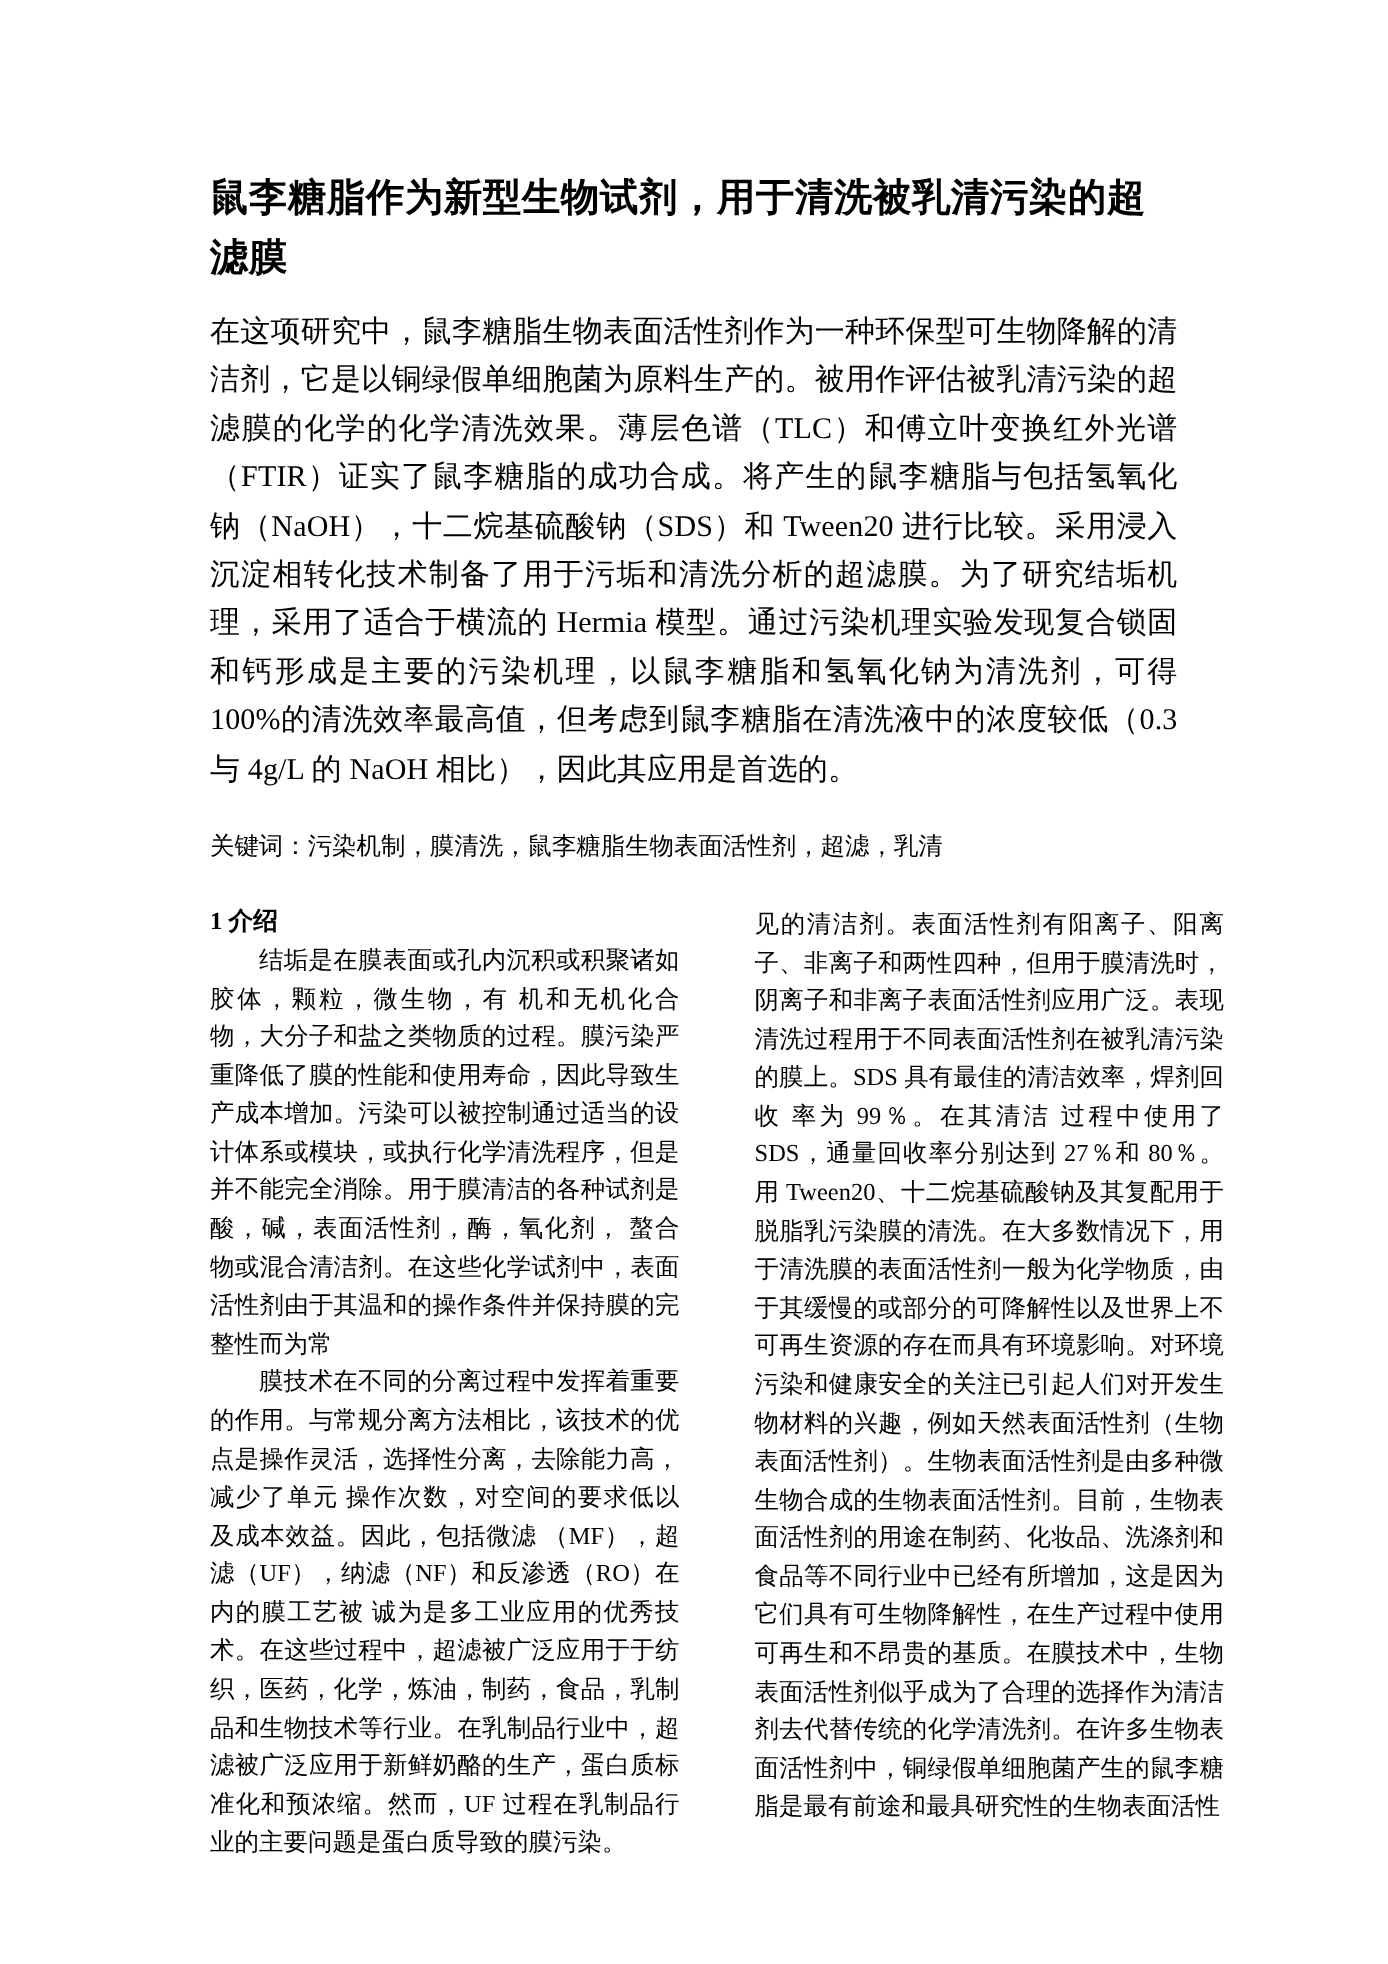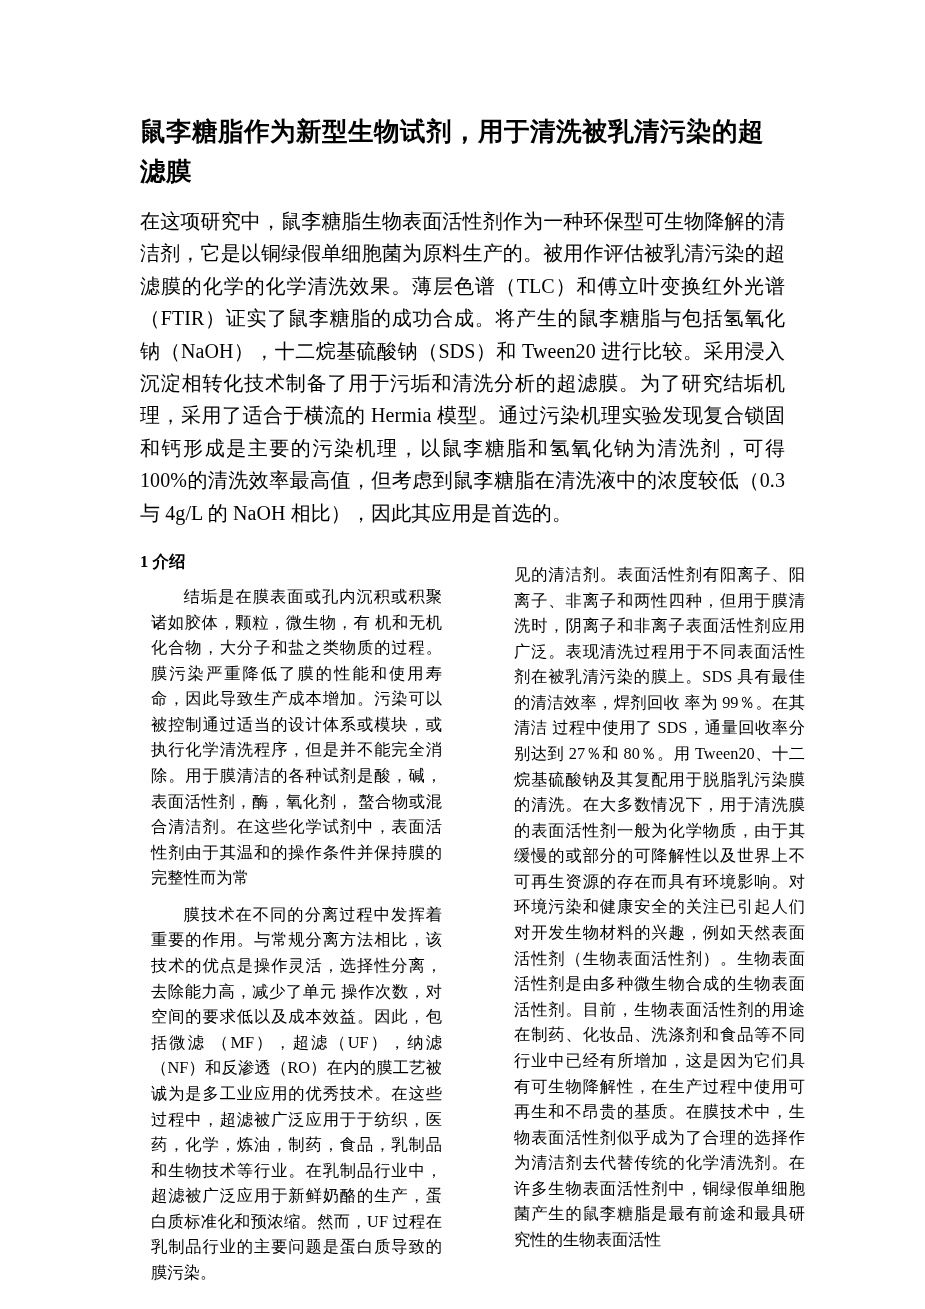--- a/index.html
+++ b/index.html
@@ -59,39 +59,40 @@
   }
   .col {
     width: 313px;
     flex: 0 0 313px;
   }
   .col p {
     font-size: 16.3px;
     line-height: 1.57;
     text-align: justify;
     text-justify: inter-ideograph;
-    margin: 11px;
+    margin: 0;
     letter-spacing: 0.05px;
   }
   .col p.indent {
     text-indent: 2em;
   }
   .col p + p {
     margin-top: 0;
   }
 </style>
 </head>
 <body>
 
 <div class="page">
 
   <h1 class="doc-title">鼠李糖脂作为新型生物试剂，用于清洗被乳清污染的超滤膜</h1>
 
   <p class="abstract">在这项研究中，鼠李糖脂生物表面活性剂作为一种环保型可生物降解的清洁剂，它是以铜绿假单细胞菌为原料生产的。被用作评估被乳清污染的超滤膜的化学的化学清洗效果。薄层色谱（TLC）和傅立叶变换红外光谱（FTIR）证实了鼠李糖脂的成功合成。将产生的鼠李糖脂与包括氢氧化钠（NaOH），十二烷基硫酸钠（SDS）和 Tween20 进行比较。采用浸入沉淀相转化技术制备了用于污垢和清洗分析的超滤膜。为了研究结垢机理，采用了适合于横流的 Hermia 模型。通过污染机理实验发现复合锁固和钙形成是主要的污染机理，以鼠李糖脂和氢氧化钠为清洗剂，可得 100%的清洗效率最高值，但考虑到鼠李糖脂在清洗液中的浓度较低（0.3 与 4g/L 的 NaOH 相比），因此其应用是首选的。</p>
 
+  <p class="keywords">关键词：污染机制，膜清洗，鼠李糖脂生物表面活性剂，超滤，乳清</p>
 
   <div class="columns">
     <div class="col">
       <div class="section-heading">1 介绍</div>
       <p class="indent">结垢是在膜表面或孔内沉积或积聚诸如胶体，颗粒，微生物，有 机和无机化合物，大分子和盐之类物质的过程。膜污染严重降低了膜的性能和使用寿命，因此导致生产成本增加。污染可以被控制通过适当的设计体系或模块，或执行化学清洗程序，但是并不能完全消除。用于膜清洁的各种试剂是酸，碱，表面活性剂，酶，氧化剂， 螯合物或混合清洁剂。在这些化学试剂中，表面活性剂由于其温和的操作条件并保持膜的完整性而为常</p>
       <p class="indent">膜技术在不同的分离过程中发挥着重要的作用。与常规分离方法相比，该技术的优点是操作灵活，选择性分离，去除能力高，减少了单元 操作次数，对空间的要求低以及成本效益。因此，包括微滤 （MF），超滤（UF），纳滤（NF）和反渗透（RO）在内的膜工艺被 诚为是多工业应用的优秀技术。在这些过程中，超滤被广泛应用于于纺织，医药，化学，炼油，制药，食品，乳制品和生物技术等行业。在乳制品行业中，超滤被广泛应用于新鲜奶酪的生产，蛋白质标准化和预浓缩。然而，UF 过程在乳制品行业的主要问题是蛋白质导致的膜污染。</p>
     </div>
     <div class="col">
       <p>见的清洁剂。表面活性剂有阳离子、阳离子、非离子和两性四种，但用于膜清洗时，阴离子和非离子表面活性剂应用广泛。表现清洗过程用于不同表面活性剂在被乳清污染的膜上。SDS 具有最佳的清洁效率，焊剂回收 率为 99％。在其清洁 过程中使用了 SDS，通量回收率分别达到 27％和 80％。用 Tween20、十二烷基硫酸钠及其复配用于脱脂乳污染膜的清洗。在大多数情况下，用于清洗膜的表面活性剂一般为化学物质，由于其缓慢的或部分的可降解性以及世界上不可再生资源的存在而具有环境影响。对环境污染和健康安全的关注已引起人们对开发生物材料的兴趣，例如天然表面活性剂（生物表面活性剂）。生物表面活性剂是由多种微生物合成的生物表面活性剂。目前，生物表面活性剂的用途在制药、化妆品、洗涤剂和食品等不同行业中已经有所增加，这是因为它们具有可生物降解性，在生产过程中使用可再生和不昂贵的基质。在膜技术中，生物表面活性剂似乎成为了合理的选择作为清洁剂去代替传统的化学清洗剂。在许多生物表面活性剂中，铜绿假单细胞菌产生的鼠李糖脂是最有前途和最具研究性的生物表面活性</p>
     </div>

